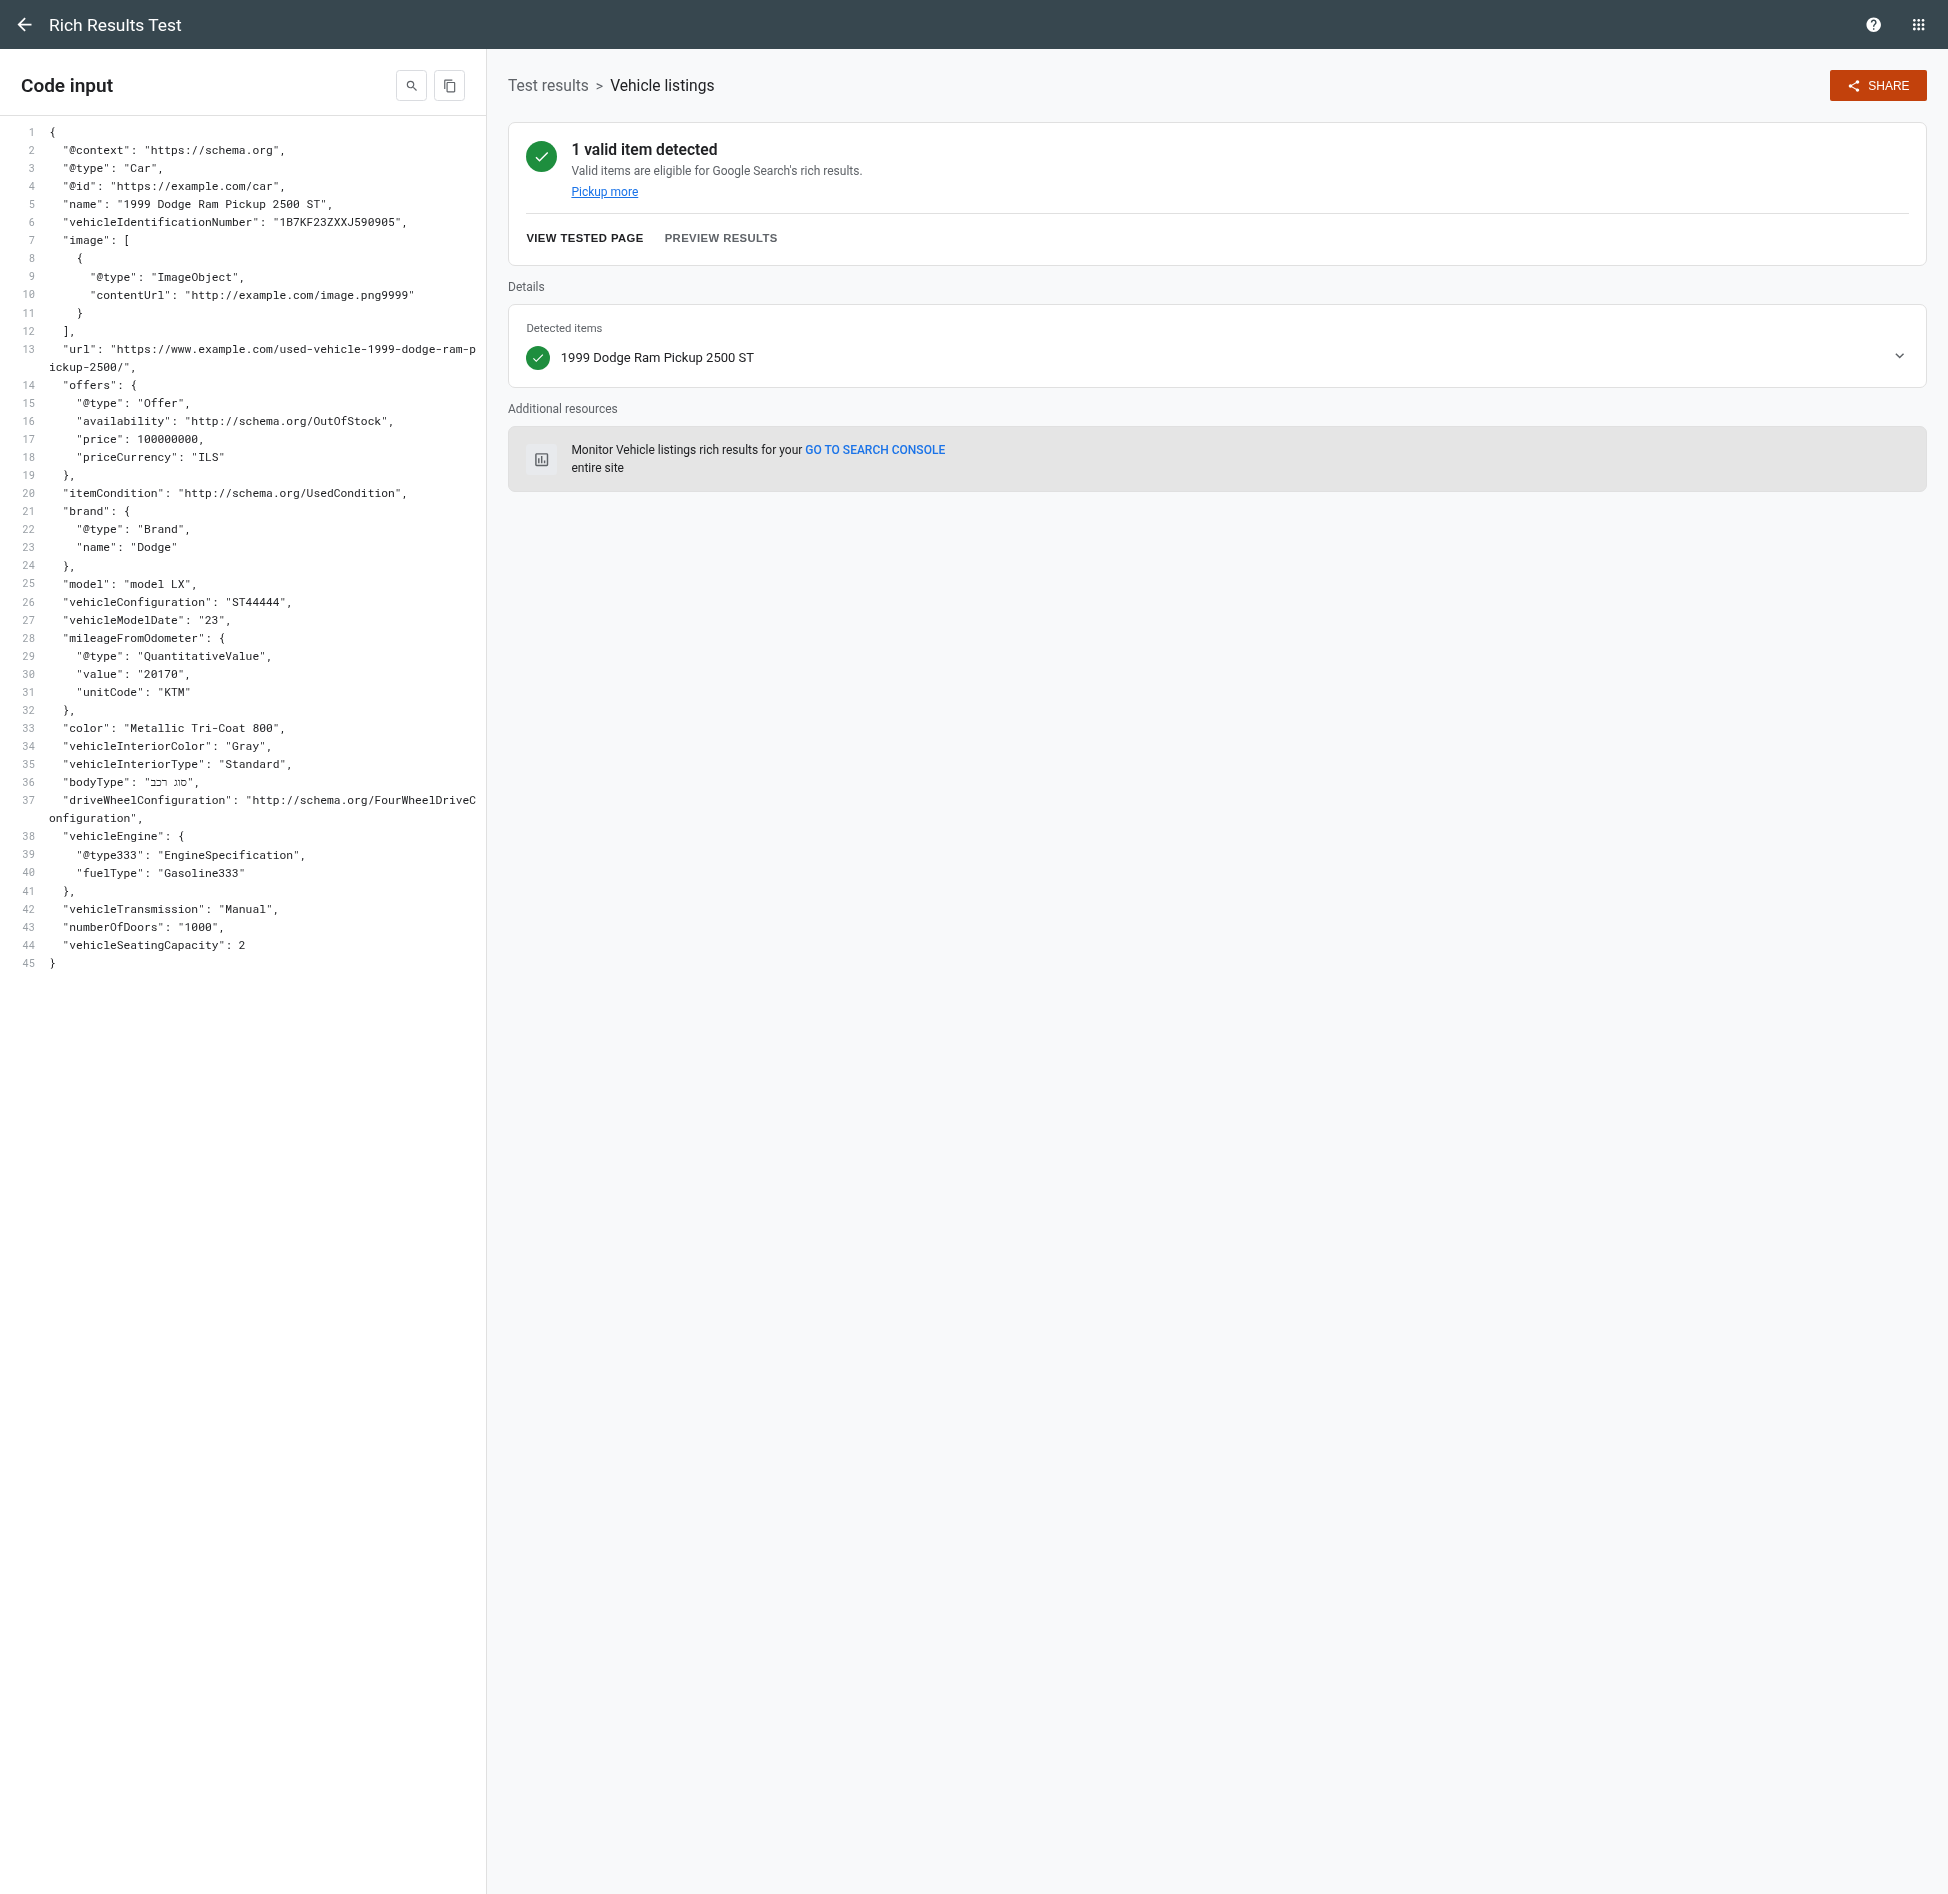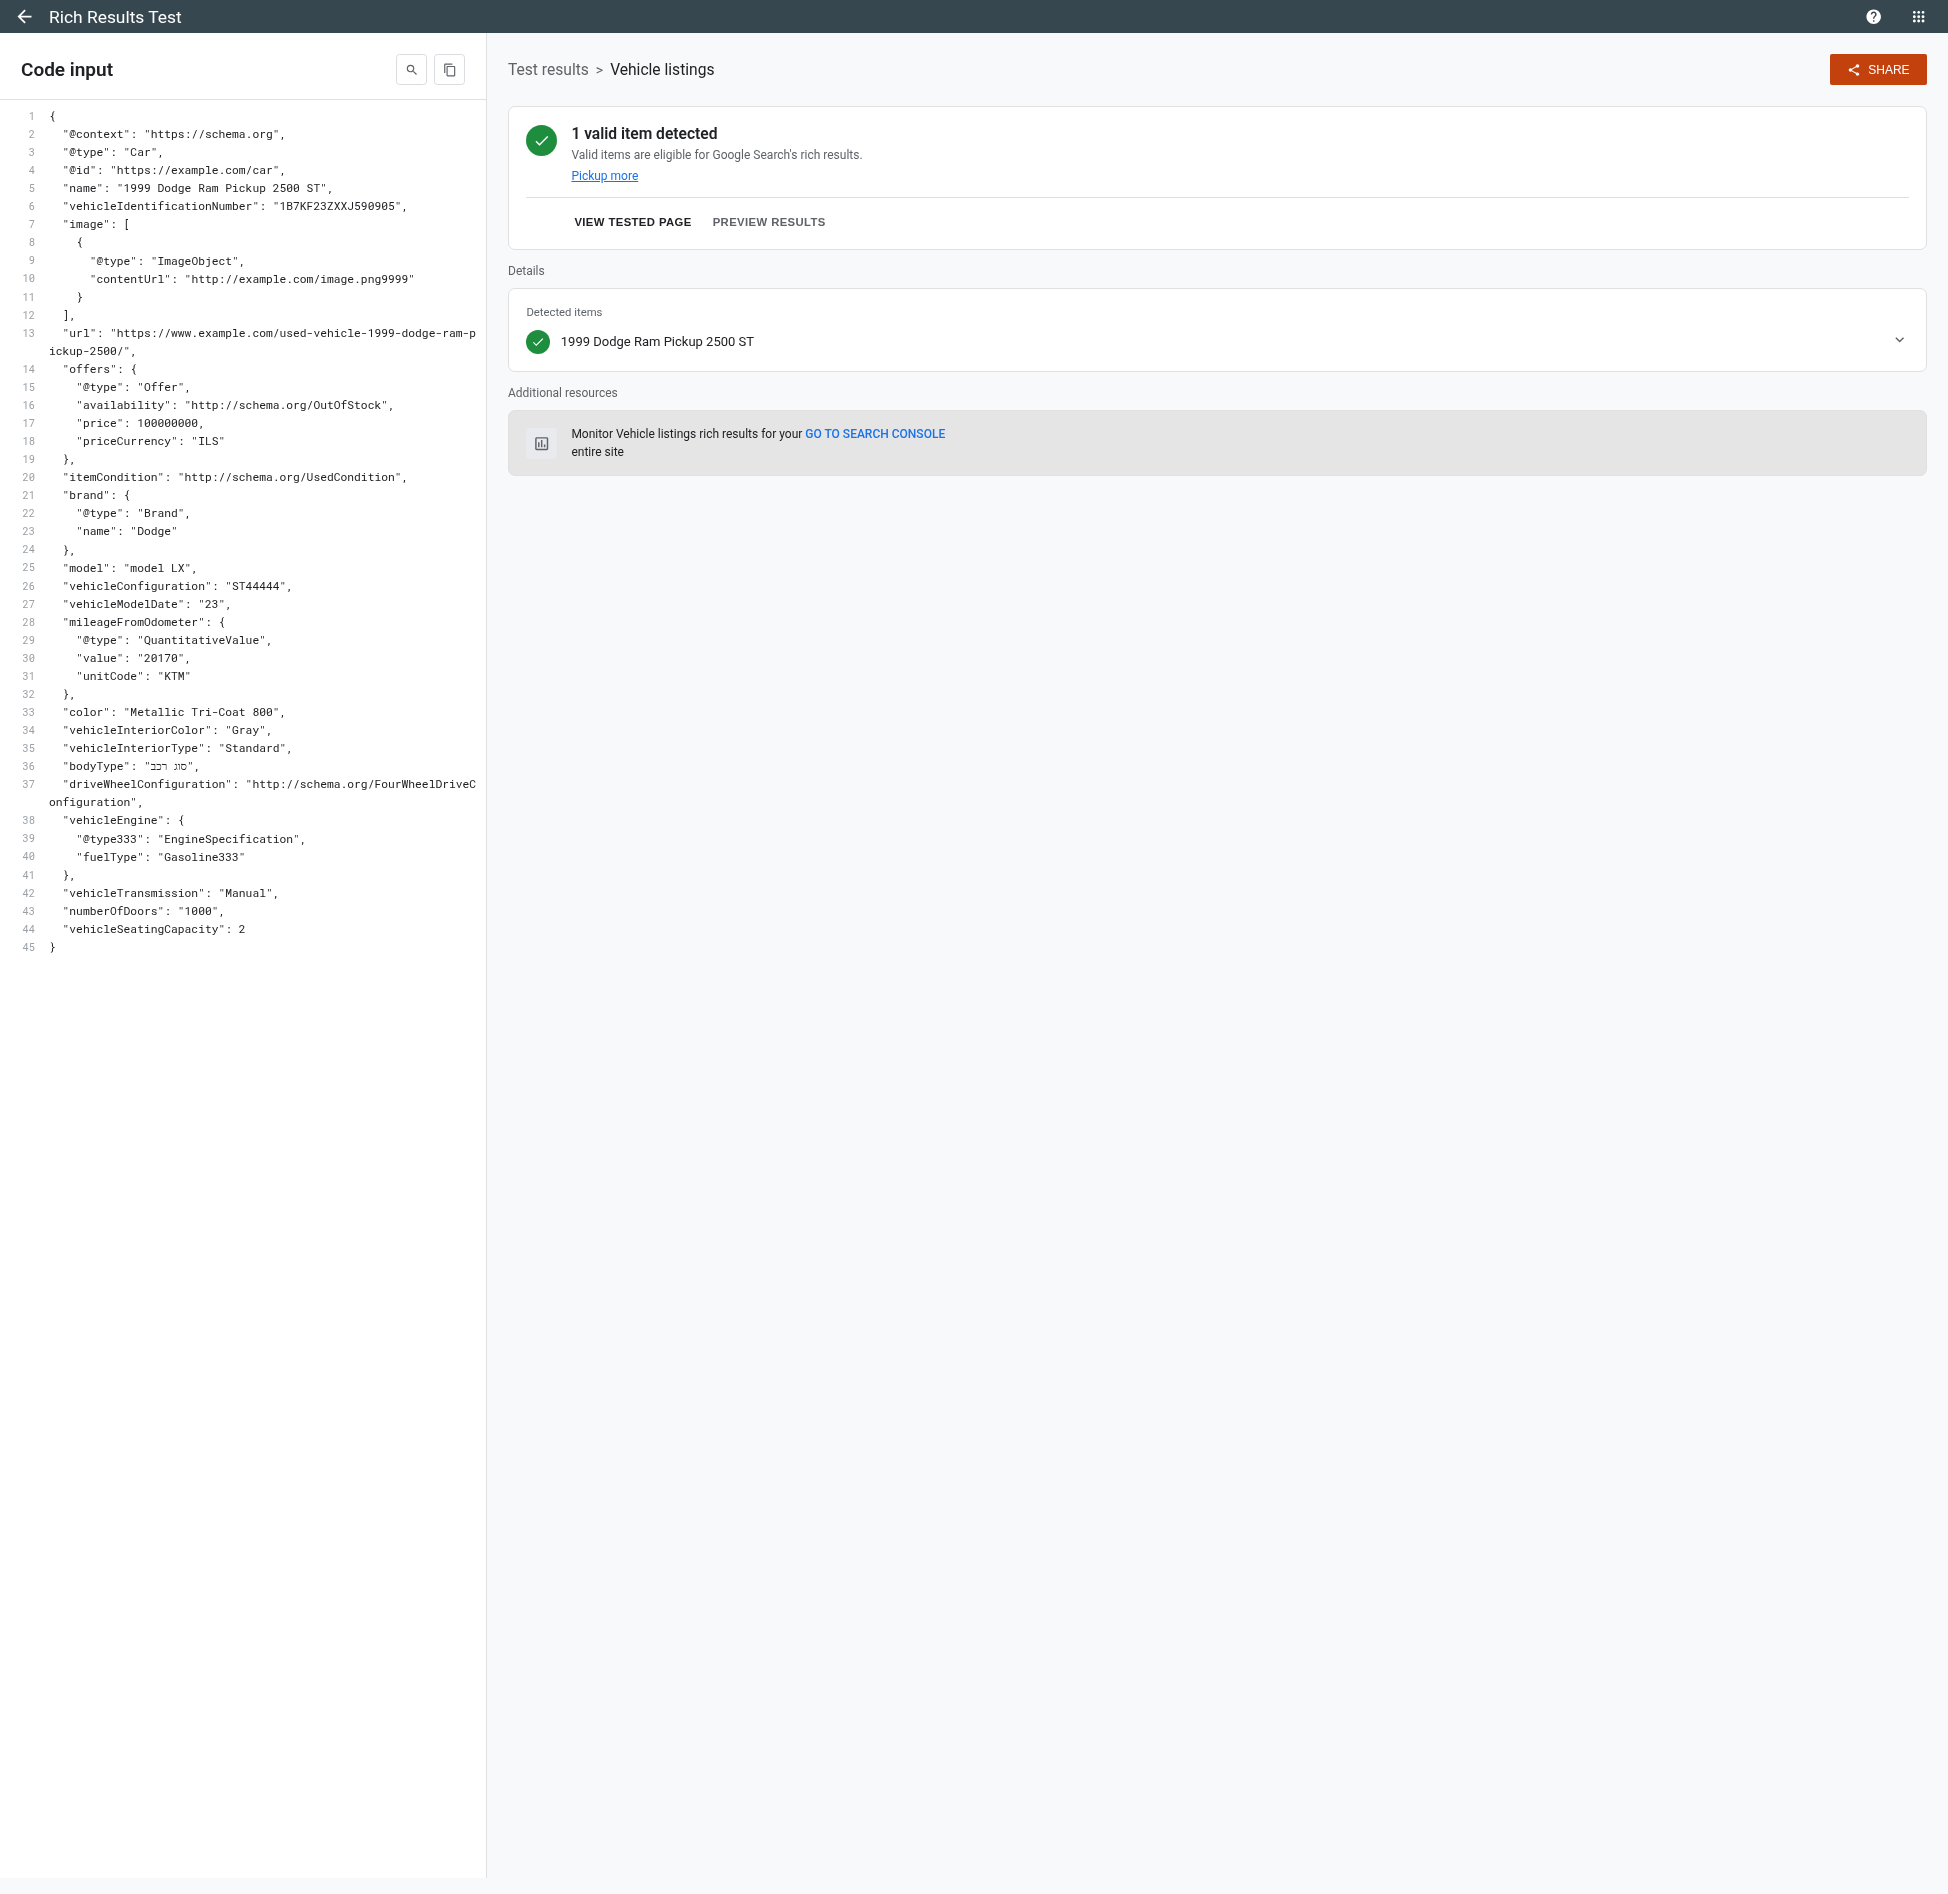--- a/index.html
+++ b/index.html
@@ -2,21 +2,21 @@
 <html style="font-size:14px"><head>
   <meta charset="utf-8">
   <style>
     * { box-sizing: border-box; margin: 0; padding: 0; }
     body { font-family: 'Google Sans', Roboto, Arial, sans-serif; background: #f8f9fa; }
 
     
     .topbar {
       background: #37474f;
       color: white;
-      height: 33px;
+      height: 49px;
       display: flex;
       align-items: center;
       padding: 0 14px;
       gap: 14px;
     }
     .topbar-back {
       cursor: pointer;
       font-size: 19px;
       color: white;
       background: none;
@@ -224,21 +224,20 @@
       border: none;
       color: #5f6368;
       font-size: 11.3px;
       font-weight: 600;
       cursor: pointer;
       letter-spacing: 0.4px;
       padding: 3.5px 0;
     }
     .view-btn.active {
       color: #202124;
-      margin-left: 48px;
     }
 
     .section-label {
       font-size: 12px;
       color: #5f6368;
       margin-bottom: 10.4px;
     }
 
     .detected-label {
       font-size: 11.3px;

